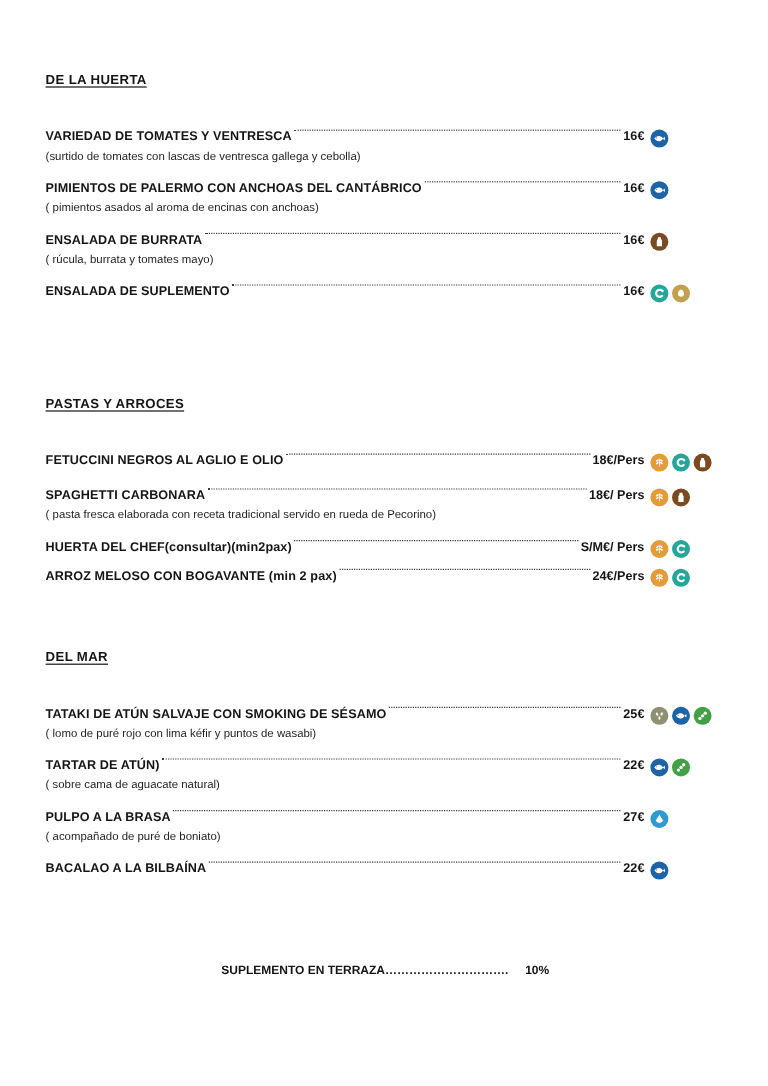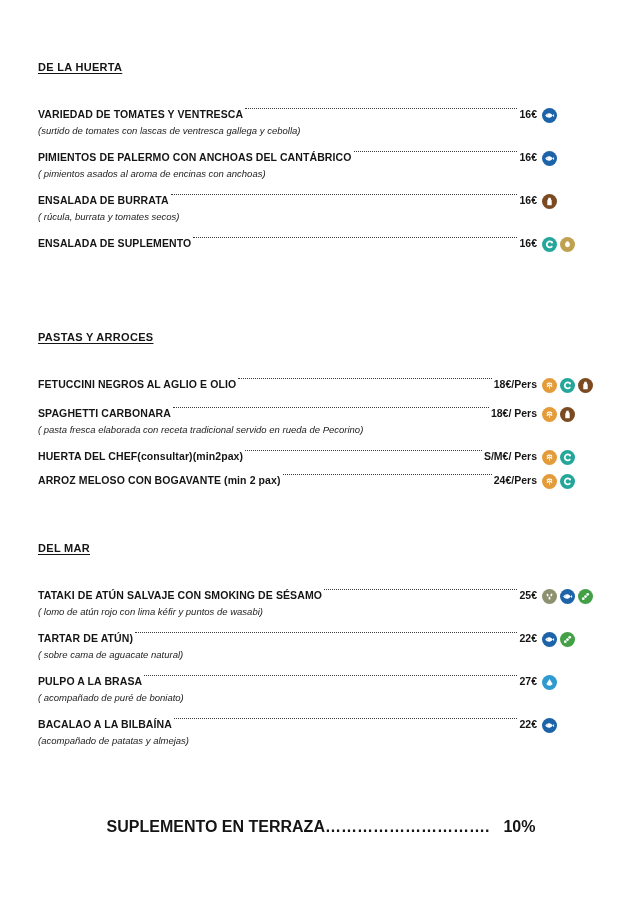--- a/index.html
+++ b/index.html
@@ -62,29 +62,28 @@
     border-radius: 50%;
     display: inline-flex;
     align-items: center;
     justify-content: center;
     flex: none;
   }
   .allergen svg { width: 11px; height: 11px; display: block; }
 
   .desc {
     font-size: 9.5px;
-    font-style: italic;
     color: #222;
     margin-top: 3px;
   }
 
   .footer {
     margin-top: 72px;
     text-align: center;
-    font-size: 16px;
+    font-size: 10px;
     font-weight: 700;
   }
   .footer .gap { display: inline-block; width: 14px; }
 </style>
 </head>
 <body>
 
 <div class="page">
 
   <div class="section">
@@ -133,21 +132,21 @@
           <span class="leader"></span>
           <span class="price">16€</span>
           <span class="icons">
               <span class="allergen" style="background: rgb(122, 74, 33);">
                 <svg viewBox="0 0 16 16">
                   <path fill="#fff" d="M6.2 2.5h3.6v1.6l1.4 2.6v6.8H4.8V6.7l1.4-2.6z"></path>
                 </svg>
               </span>
             </span>
         </div>
-        <div class="desc">( rúcula, burrata y tomates secos)</div>
+        <div class="desc">( rúcula, burrata y tomates mayo)</div>
       </div>
 
       <div class="dish">
         <div class="dish-row">
           <span class="dish-name">ENSALADA DE SUPLEMENTO</span>
           <span class="leader"></span>
           <span class="price">16€</span>
           <span class="icons">
               <span class="allergen" style="background: rgb(38, 166, 154);">
                 <svg viewBox="0 0 16 16">
@@ -317,21 +316,21 @@
                 <svg viewBox="0 0 16 16">
                   <g fill="#fff">
                     <circle cx="4.8" cy="11.2" r="2"></circle>
                     <circle cx="8" cy="8" r="2"></circle>
                     <circle cx="11.2" cy="4.8" r="2"></circle>
                   </g>
                 </svg>
               </span>
             </span>
         </div>
-        <div class="desc">( lomo de atún rojo con lima kéfir y  puntos de wasabi)</div>
+        <div class="desc">( lomo de puré rojo con lima kéfir y  puntos de wasabi)</div>
       </div>
 
       <div class="dish">
         <div class="dish-row">
           <span class="dish-name">TARTAR DE ATÚN)</span>
           <span class="leader"></span>
           <span class="price">22€</span>
           <span class="icons">
               <span class="allergen" style="background: rgb(28, 99, 168);">
                 <svg viewBox="0 0 16 16">
@@ -378,21 +377,20 @@
           <span class="icons">
               <span class="allergen" style="background: rgb(28, 99, 168);">
                 <svg viewBox="0 0 16 16">
                   <path fill="#fff" d="M1.8 8c2-2.6 4.8-3.9 7.4-2.9 1.5.6 2.6 1.7 3.2 2.9-.6 1.2-1.7 2.3-3.2 2.9-2.6 1-5.4-.3-7.4-2.9z"></path>
                   <path fill="#fff" d="M12 8l2.6-2.1v4.2z"></path>
                   <circle cx="4.6" cy="7.3" r=".8" fill="rgba(0,0,0,.45)"></circle>
                 </svg>
               </span>
             </span>
         </div>
-        <div class="desc">(acompañado de patatas y almejas)</div>
       </div>
 
     </div>
   </div>
 
   <div class="footer">
     <span>SUPLEMENTO EN TERRAZA</span><span>………………………….</span><span class="gap"></span><span>10%</span>
   </div>
 
 </div>

